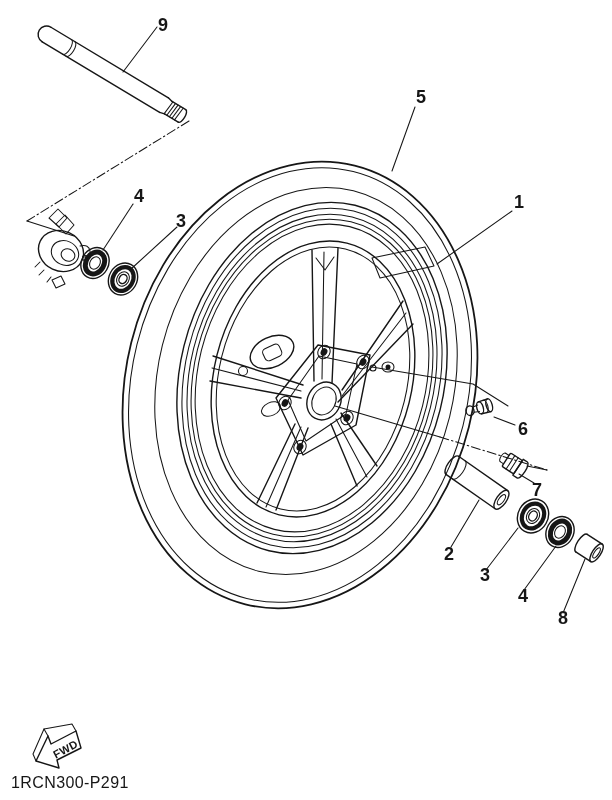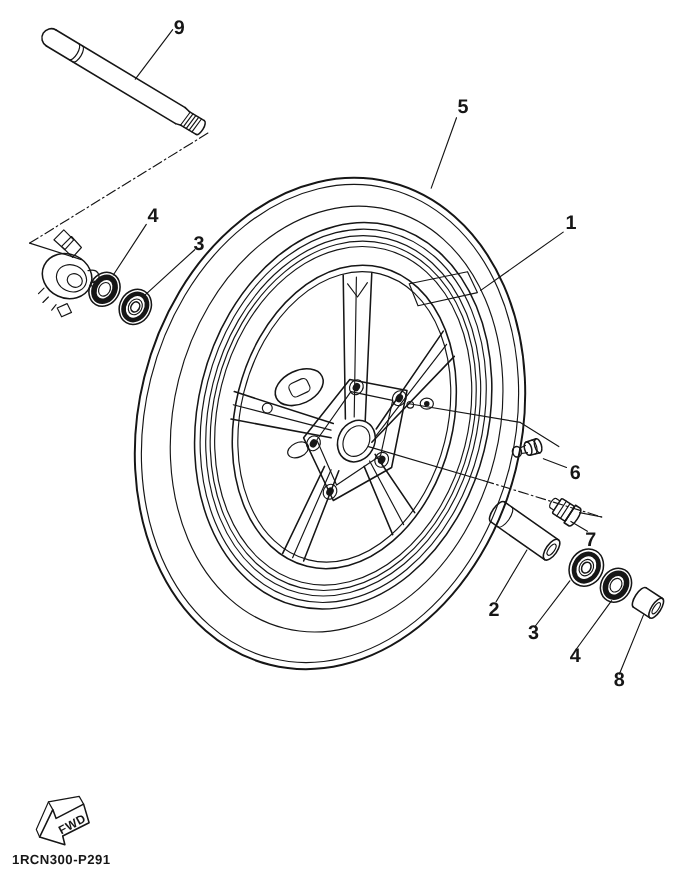--- a/index.html
+++ b/index.html
@@ -20,21 +20,21 @@
     fill:var(--line,#161616);stroke:none;
     font-family:"Liberation Sans",sans-serif;font-weight:bold;font-size:11px;letter-spacing:.5px;
   }
   .callout{
     position:absolute;transform:translate(-50%,-50%);
     font-weight:bold;font-size:18px;line-height:1;color:var(--line,#161616);
     user-select:none;
   }
   .partcode{
     position:absolute;left:11px;top:774px;
-    font-weight:bold;font-size:12px;letter-spacing:.4px;color:var(--line,#161616);
+    font-weight:normal;font-size:16px;letter-spacing:.4px;color:var(--line,#161616);
   }
 </style>
 </head>
 <body>
 
 <div class="stage">
 
   <svg width="612" height="800" viewBox="0 0 612 800">
 
     <g transform="translate(44,33) rotate(31)">

